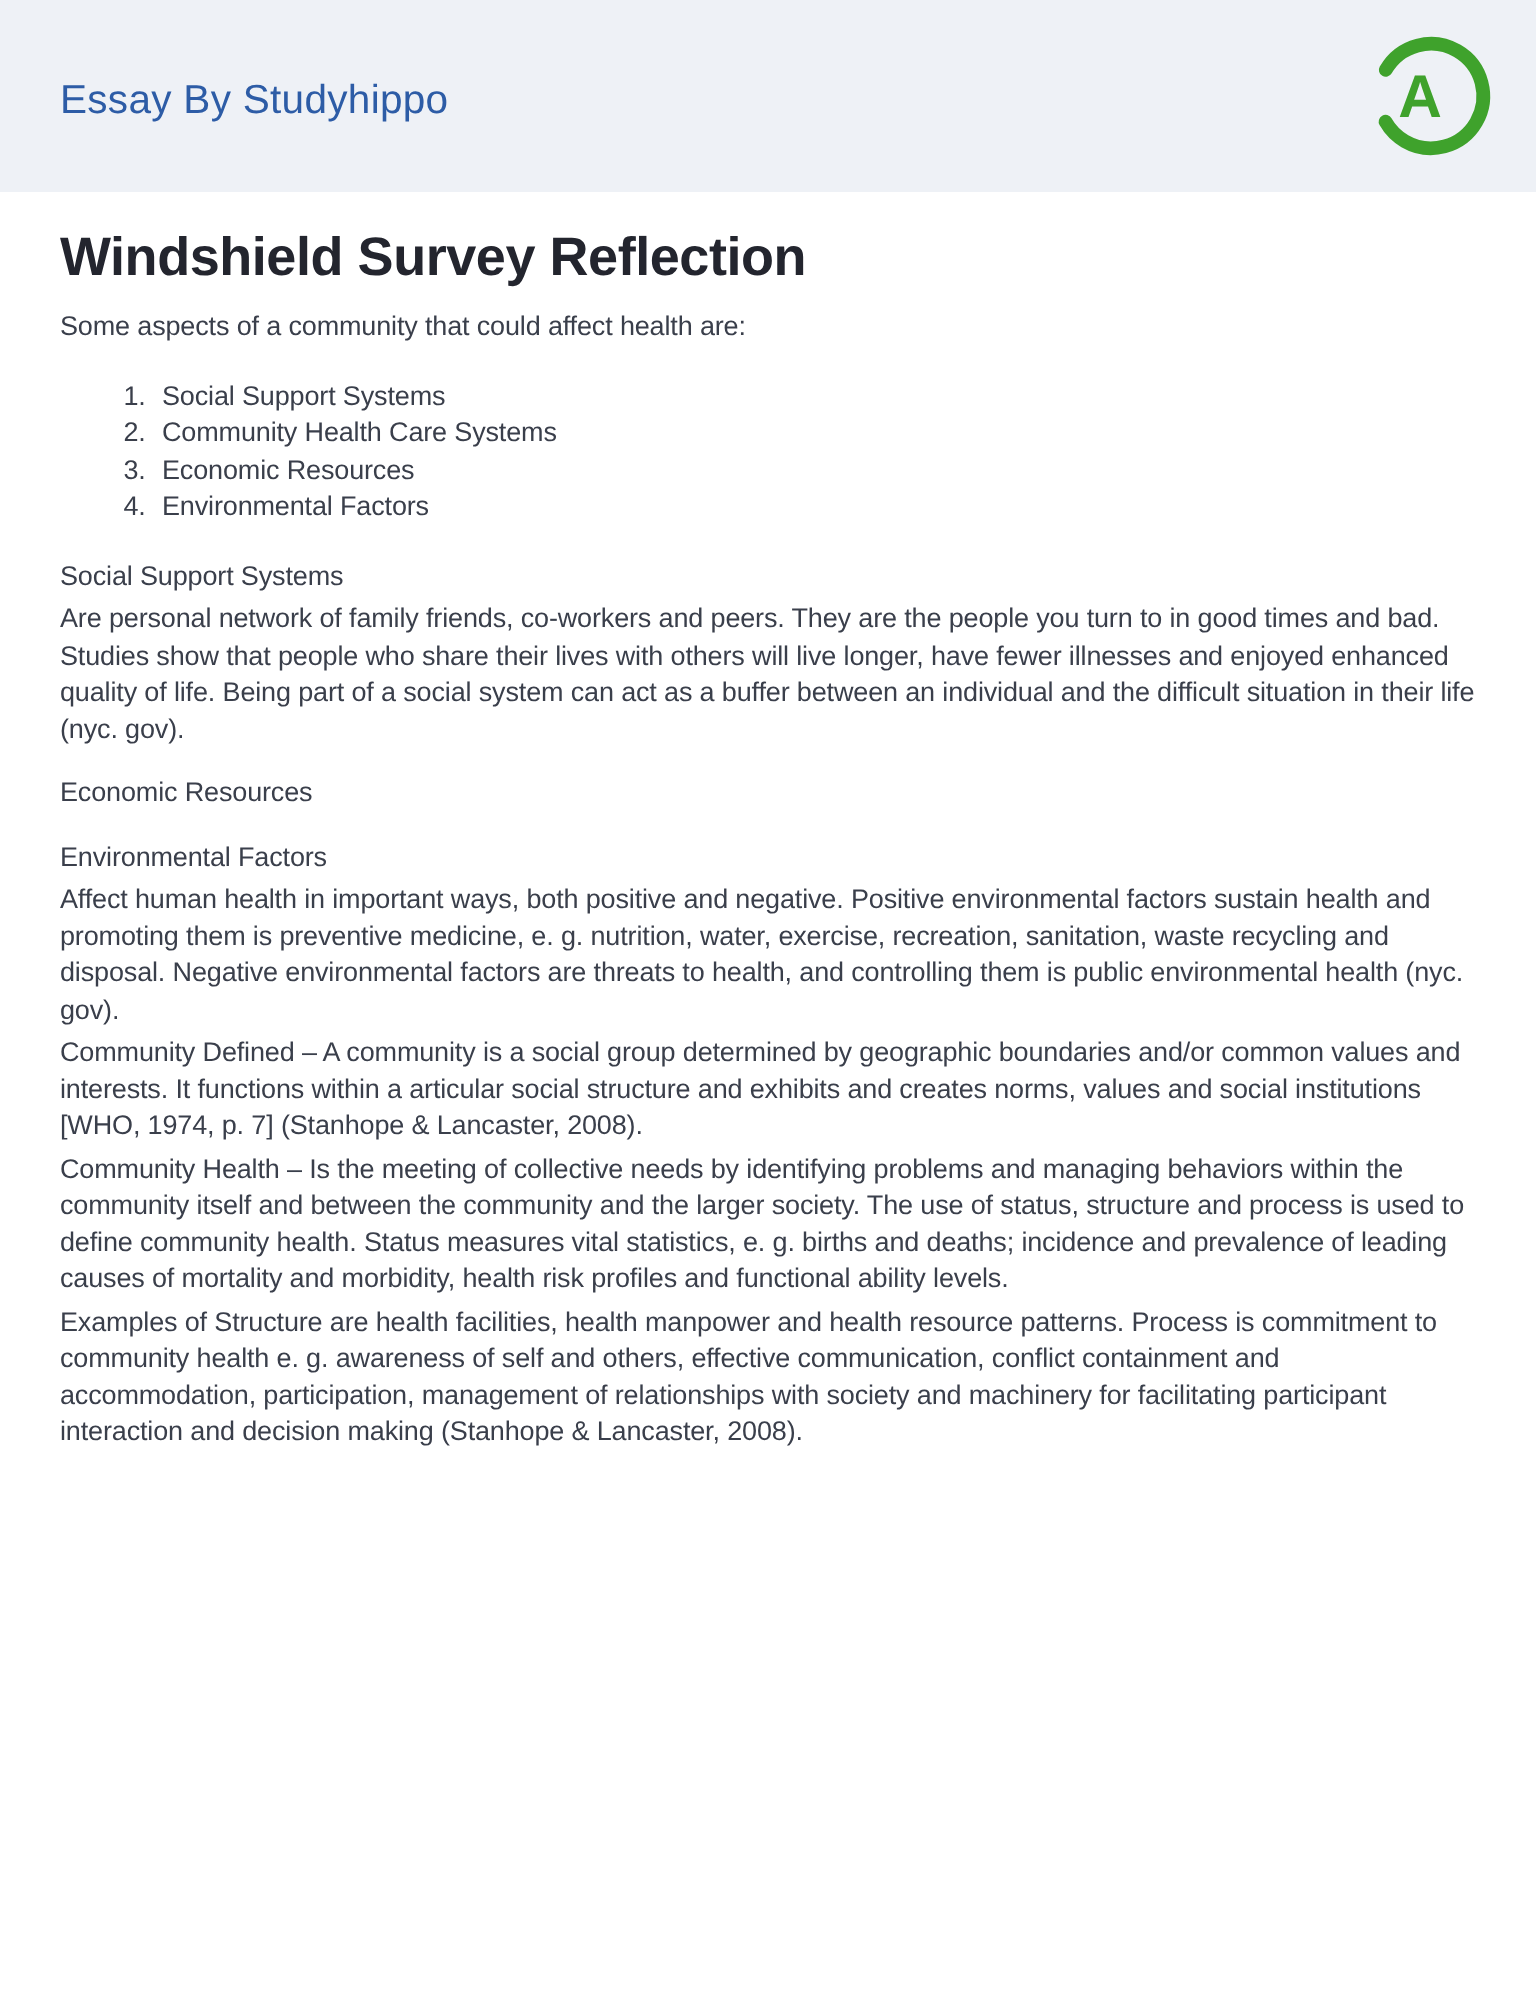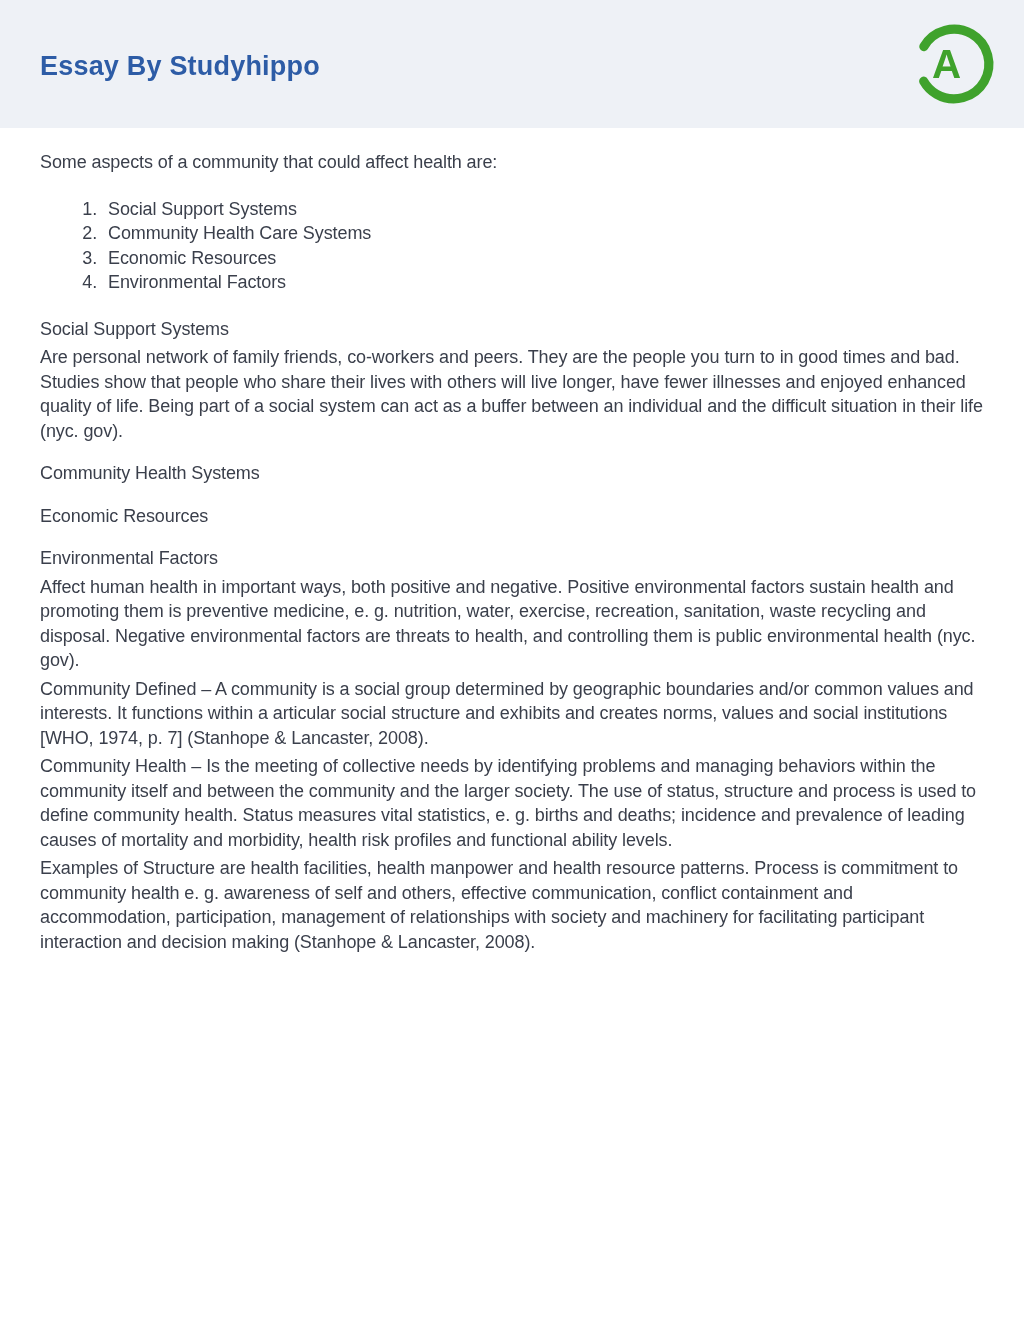--- a/index.html
+++ b/index.html
@@ -19,21 +19,21 @@
     height: 128px;
     display: flex;
     align-items: center;
     justify-content: space-between;
     padding: 0 26px 0 40px;
   }
   .header-text { display: flex; flex-direction: column; gap: 13px; padding-top: 4px; }
   .brand {
     color: #2d5ca6;
     font-size: 27px;
-    font-weight: 700;
+    font-weight: 400;
     letter-spacing: 0.2px;
   }
   .page-url {
     color: #313d6b;
     font-size: 17.5px;
     font-weight: 400;
     letter-spacing: 0.1px;
   }
   .logo { width: 88px; height: 90px; flex: 0 0 auto; position: relative; }
   .logo svg { display: block; width: 88px; height: 90px; }
@@ -79,34 +79,34 @@
   </div>
   <div class="logo">
     <svg viewBox="0 0 96 96" aria-hidden="true">
       <circle cx="48" cy="48" r="38" fill="none" stroke="#3fa22c" stroke-width="10" stroke-linecap="round" stroke-dasharray="199 39.7" transform="rotate(-150 48 48)"></circle>
       <text x="40" y="63" text-anchor="middle" font-family="Liberation Sans, sans-serif" font-size="44" font-weight="700" fill="#3fa22c">A</text>
     </svg>
   </div>
 </header>
 
 <main class="article">
+  <h1 class="article-title">Windshield Survey Reflection</h1>
 
   <p class="first">Some aspects of a community that could affect health are:</p>
 
   <ol class="aspect-list">
     <li>Social Support Systems</li>
     <li>Community Health Care Systems</li>
     <li>Economic Resources</li>
     <li>Environmental Factors</li>
   </ol>
 
   <p class="section-heading">Social Support Systems</p>
   <p>Are personal network of family friends, co-workers and peers. They are the people you turn to in good times and bad. Studies show that people who share their lives with others will live longer, have fewer illnesses and enjoyed enhanced quality of life. Being part of a social system can act as a buffer between an individual and the difficult situation in their life (nyc. gov).</p>
 
-  <p class="section-heading">Community Health Systems</p>
 
   <p class="section-heading">Economic Resources</p>
 
   <p class="section-heading">Environmental Factors</p>
   <p>Affect human health in important ways, both positive and negative. Positive environmental factors sustain health and promoting them is preventive medicine, e. g. nutrition, water, exercise, recreation, sanitation, waste recycling and disposal. Negative environmental factors are threats to health, and controlling them is public environmental health (nyc. gov).</p>
 
   <p>Community Defined – A community is a social group determined by geographic boundaries and/or common values and interests. It functions within a articular social structure and exhibits and creates norms, values and social institutions [WHO, 1974, p. 7] (Stanhope &amp; Lancaster, 2008).</p>
   <p>Community Health – Is the meeting of collective needs by identifying problems and managing behaviors within the community itself and between the community and the larger society. The use of status, structure and process is used to define community health. Status measures vital statistics, e. g. births and deaths; incidence and prevalence of leading causes of mortality and morbidity, health risk profiles and functional ability levels.</p>
   <p>Examples of Structure are health facilities, health manpower and health resource patterns. Process is commitment to community health e. g. awareness of self and others, effective communication, conflict containment and accommodation, participation, management of relationships with society and machinery for facilitating participant interaction and decision making (Stanhope &amp; Lancaster, 2008).</p>
 </main>

